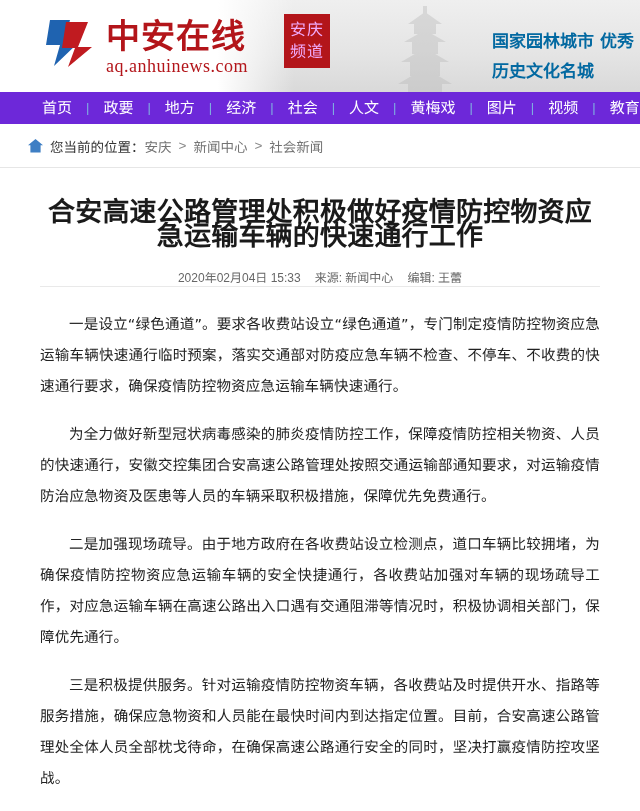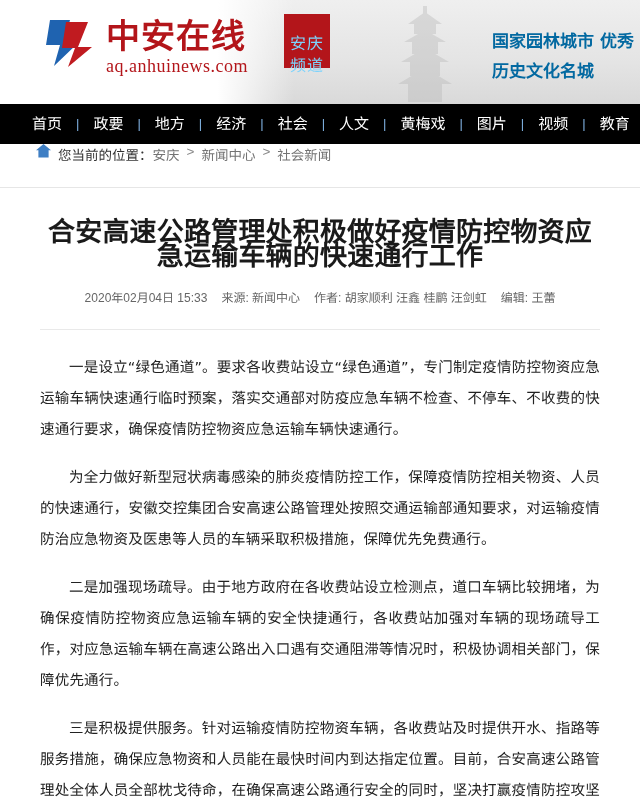--- a/index.html
+++ b/index.html
@@ -13,21 +13,21 @@
     width: 640px;
     min-height: 811px;
     position: relative;
     overflow: hidden;
     background: #fff;
   }
 
   
   .masthead {
     position: relative;
-    height: 104px;
+    height: 92px;
     background: #ffffff;
     border-bottom: 0;
     overflow: hidden;
   }
   .masthead-bg {
     position: absolute;
     left: 0; top: 0; right: 0; bottom: 0;
     background:
       linear-gradient(to right, #ffffff 0%, #ffffff 34%, rgba(255,255,255,0.0) 46%, rgba(255,255,255,0.0) 100%),
       linear-gradient(to bottom, #efefef 0%, #e4e4e4 60%, #d9d9d9 100%);
@@ -64,68 +64,69 @@
     font-size: 18px;
     color: #b3151a;
     letter-spacing: 0.5px;
     margin-top: 1px;
   }
   .channel-badge {
     position: absolute;
     left: 284px; top: 14px;
     width: 46px; height: 54px;
     background: #b3151a;
-    color: #7dd3fc;
+    color: #f0abfc;
     font-size: 16px;
     line-height: 22px;
     text-align: center;
-    padding-top: 19px;
+    padding-top: 5px;
     letter-spacing: 1px;
     font-family: "DejaVu Sans", sans-serif;
   }
   .slogan {
     position: absolute;
     right: 6px; top: 26px;
     text-align: left;
     color: #0369a1;
     font-size: 17px;
     line-height: 30px;
     font-family: "DejaVu Serif", serif;
     font-weight: bold;
     white-space: nowrap;
   }
 
   
   .nav {
-    height: 40px;
-    background: #000000;
+    height: 32px;
+    background: #6d28d9;
     display: flex;
     align-items: center;
-    padding-left: 18px;
+    padding-left: 28px;
     overflow: hidden;
   }
   .nav-item {
     color: #ffffff;
     font-size: 15px;
     padding: 0 14px;
     line-height: 40px;
     white-space: nowrap;
     cursor: pointer;
   }
   .nav-sep {
     color: #7fb0e0;
     font-size: 13px;
     line-height: 40px;
   }
 
   
   .breadcrumb-bar {
     height: 44px;
     display: flex;
-    padding: 0 24px 0 36px;
+    align-items: center;
+    padding: 0 24px 0 28px;
     border-bottom: 1px solid #e6e6e6;
     background: #fff;
   }
   .home-icon {
     width: 15px; height: 14px;
     margin-right: 7px;
     display: inline-block;
   }
   .crumb-label {
     font-size: 13.5px;
@@ -159,21 +160,21 @@
   }
   .meta-row {
     margin-top: 20px;
     display: flex;
     justify-content: center;
     align-items: center;
     gap: 14px;
     font-size: 12px;
     color: #666;
     flex-wrap: wrap;
-    padding-bottom: 24px;
+    padding-bottom: 1px;
     border-bottom: 1px solid #e9e9e9;
   }
   .meta-item { white-space: nowrap; }
   .meta-authors { white-space: nowrap; }
 
   .body-text {
     margin-top: 22px;
   }
   .body-text p {
     font-family: "DejaVu Sans", sans-serif;
@@ -264,21 +265,20 @@
     <span class="crumb-sep">&gt;</span>
     <a class="crumb-link">社会新闻</a>
   </div>
 
   <div class="article">
     <h1 class="article-title">合安高速公路管理处积极做好疫情防控物资应急运输车辆的快速通行工作</h1>
 
     <div class="meta-row">
       <span class="meta-item">2020年02月04日 15:33</span>
       <span class="meta-item">来源: 新闻中心</span>
-      <span class="meta-authors">作者: 胡家顺利 汪鑫 桂鹛 汪剑虹</span>
       <span class="meta-item">编辑: 王蕾</span>
     </div>
 
     <div class="body-text">
       <p>一是设立“绿色通道”。要求各收费站设立“绿色通道”，专门制定疫情防控物资应急运输车辆快速通行临时预案，落实交通部对防疫应急车辆不检查、不停车、不收费的快速通行要求，确保疫情防控物资应急运输车辆快速通行。</p>
       <p>为全力做好新型冠状病毒感染的肺炎疫情防控工作，保障疫情防控相关物资、人员的快速通行，安徽交控集团合安高速公路管理处按照交通运输部通知要求，对运输疫情防治应急物资及医患等人员的车辆采取积极措施，保障优先免费通行。</p>
       <p>二是加强现场疏导。由于地方政府在各收费站设立检测点，道口车辆比较拥堵，为确保疫情防控物资应急运输车辆的安全快捷通行，各收费站加强对车辆的现场疏导工作，对应急运输车辆在高速公路出入口遇有交通阻滞等情况时，积极协调相关部门，保障优先通行。</p>
       <p>三是积极提供服务。针对运输疫情防控物资车辆，各收费站及时提供开水、指路等服务措施，确保应急物资和人员能在最快时间内到达指定位置。目前，合安高速公路管理处全体人员全部枕戈待命，在确保高速公路通行安全的同时，坚决打赢疫情防控攻坚战。</p>
     </div>
   </div>

